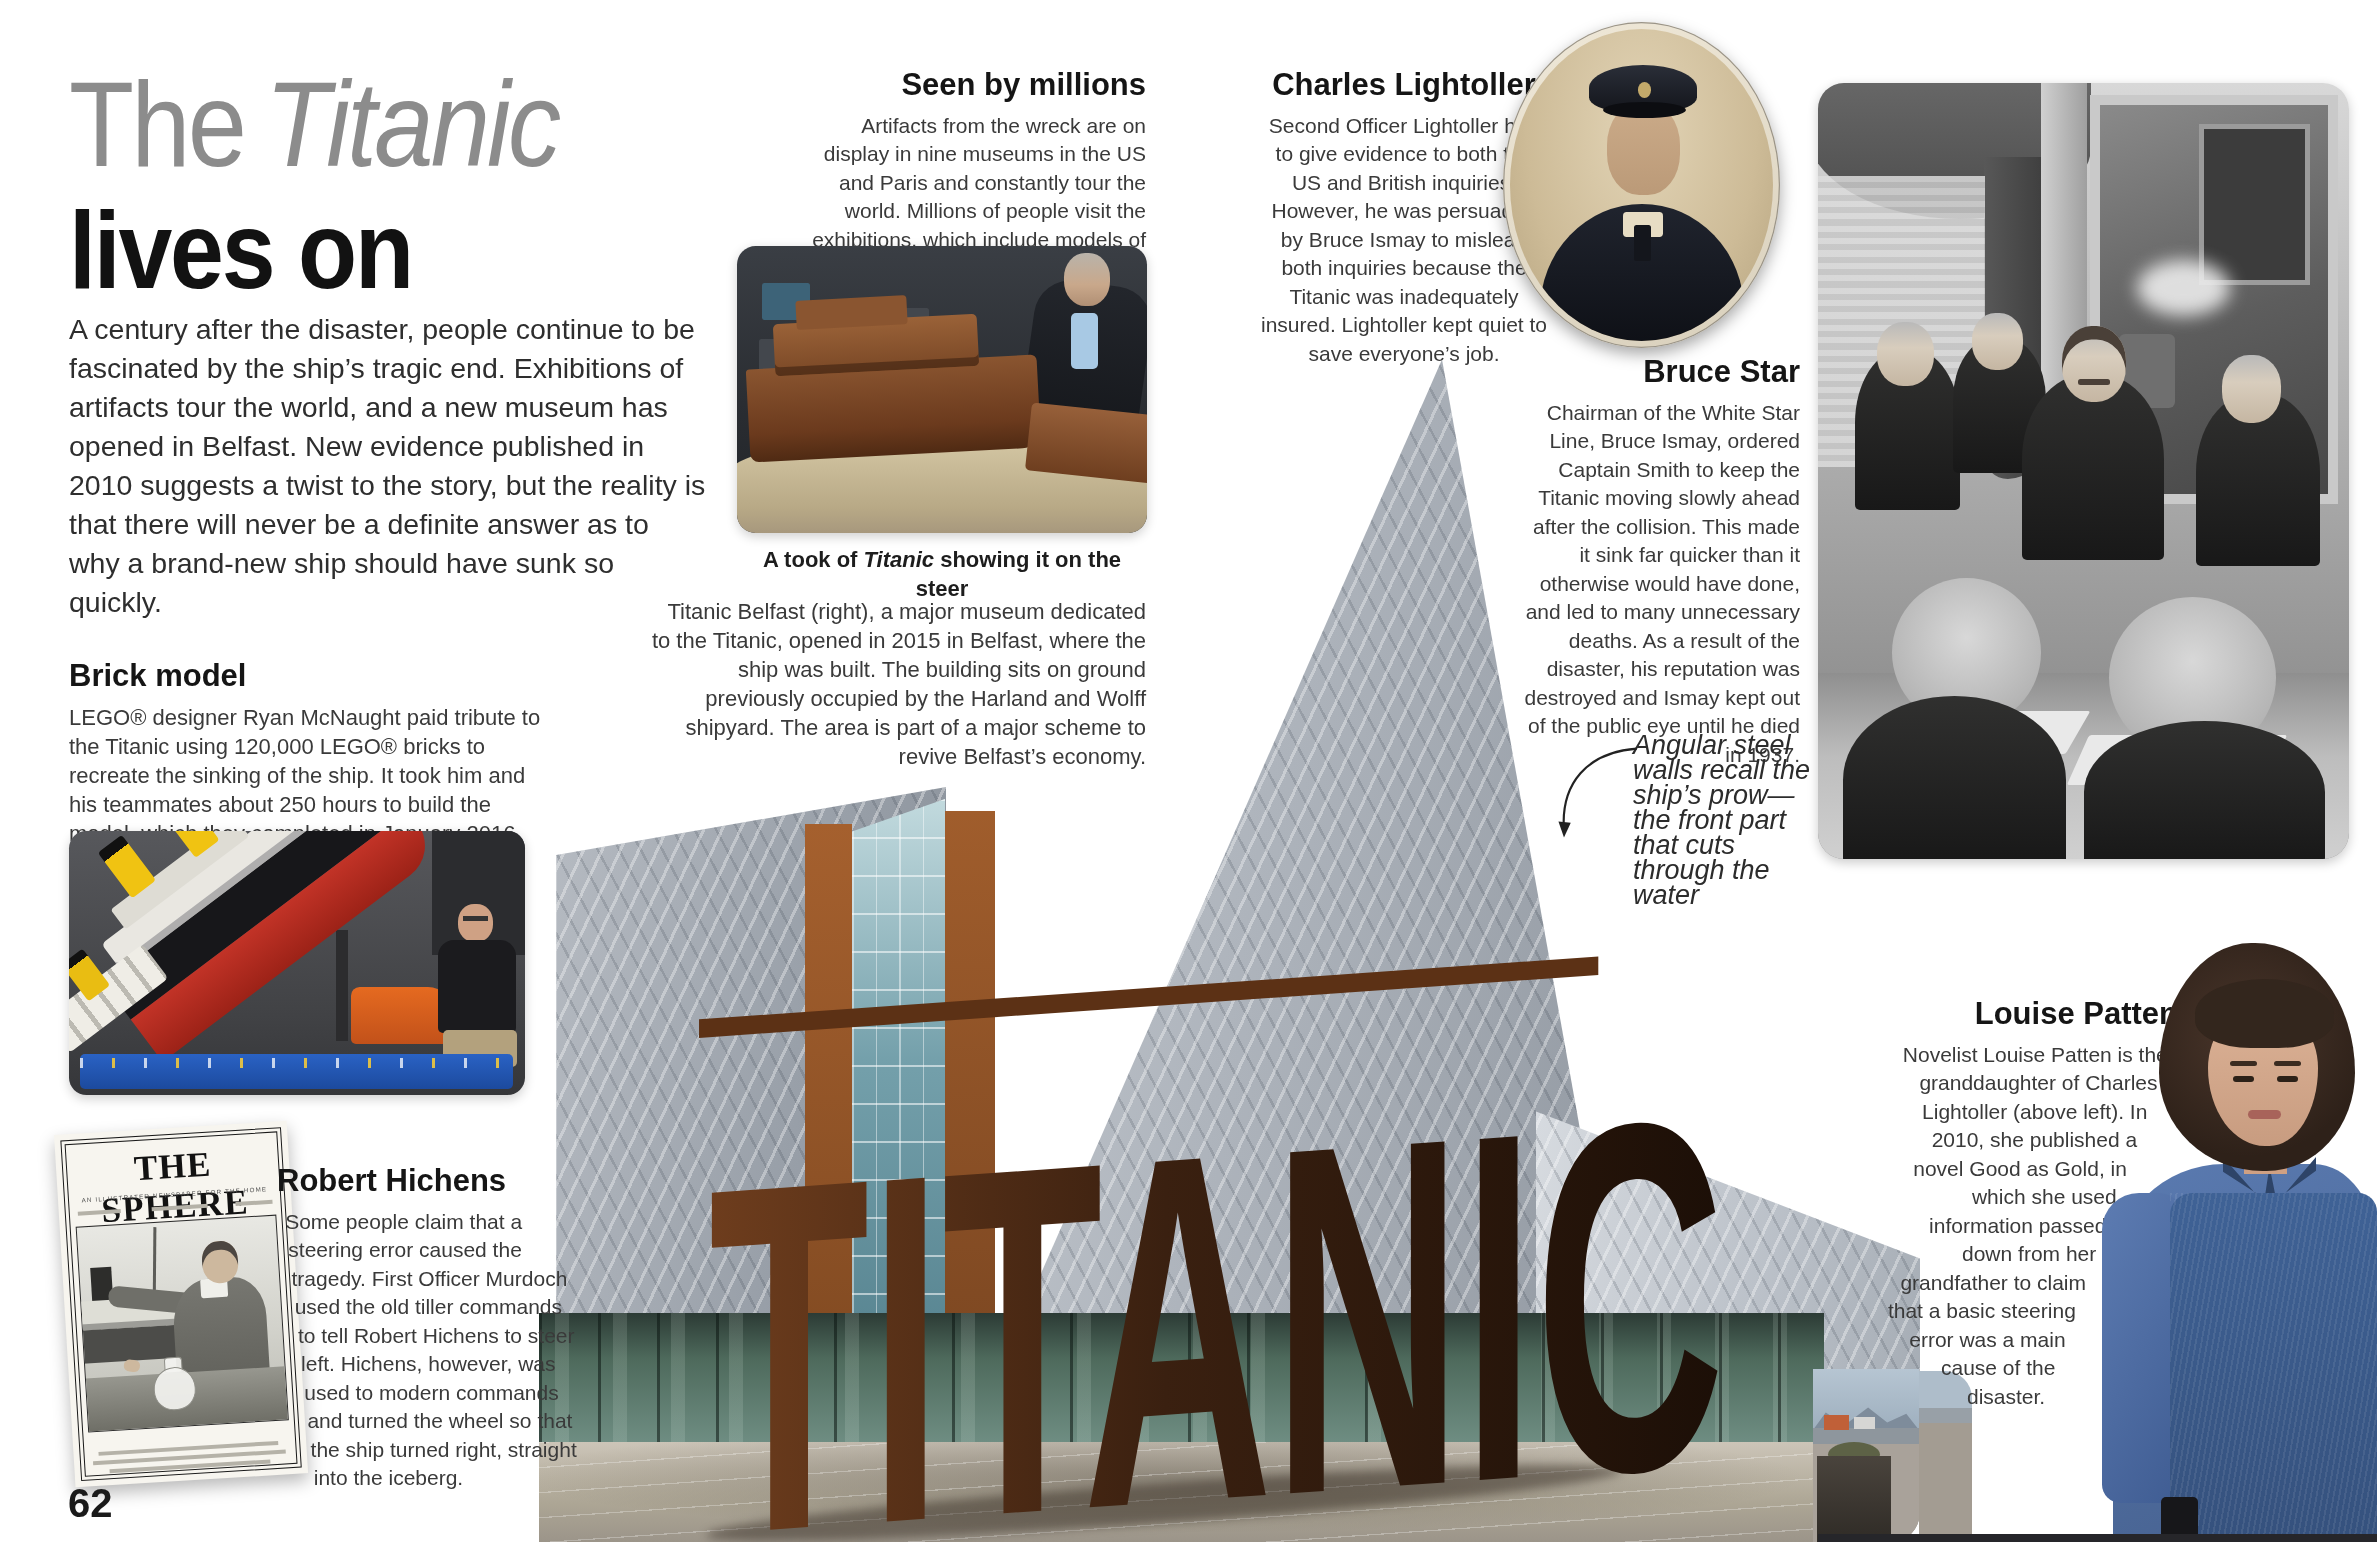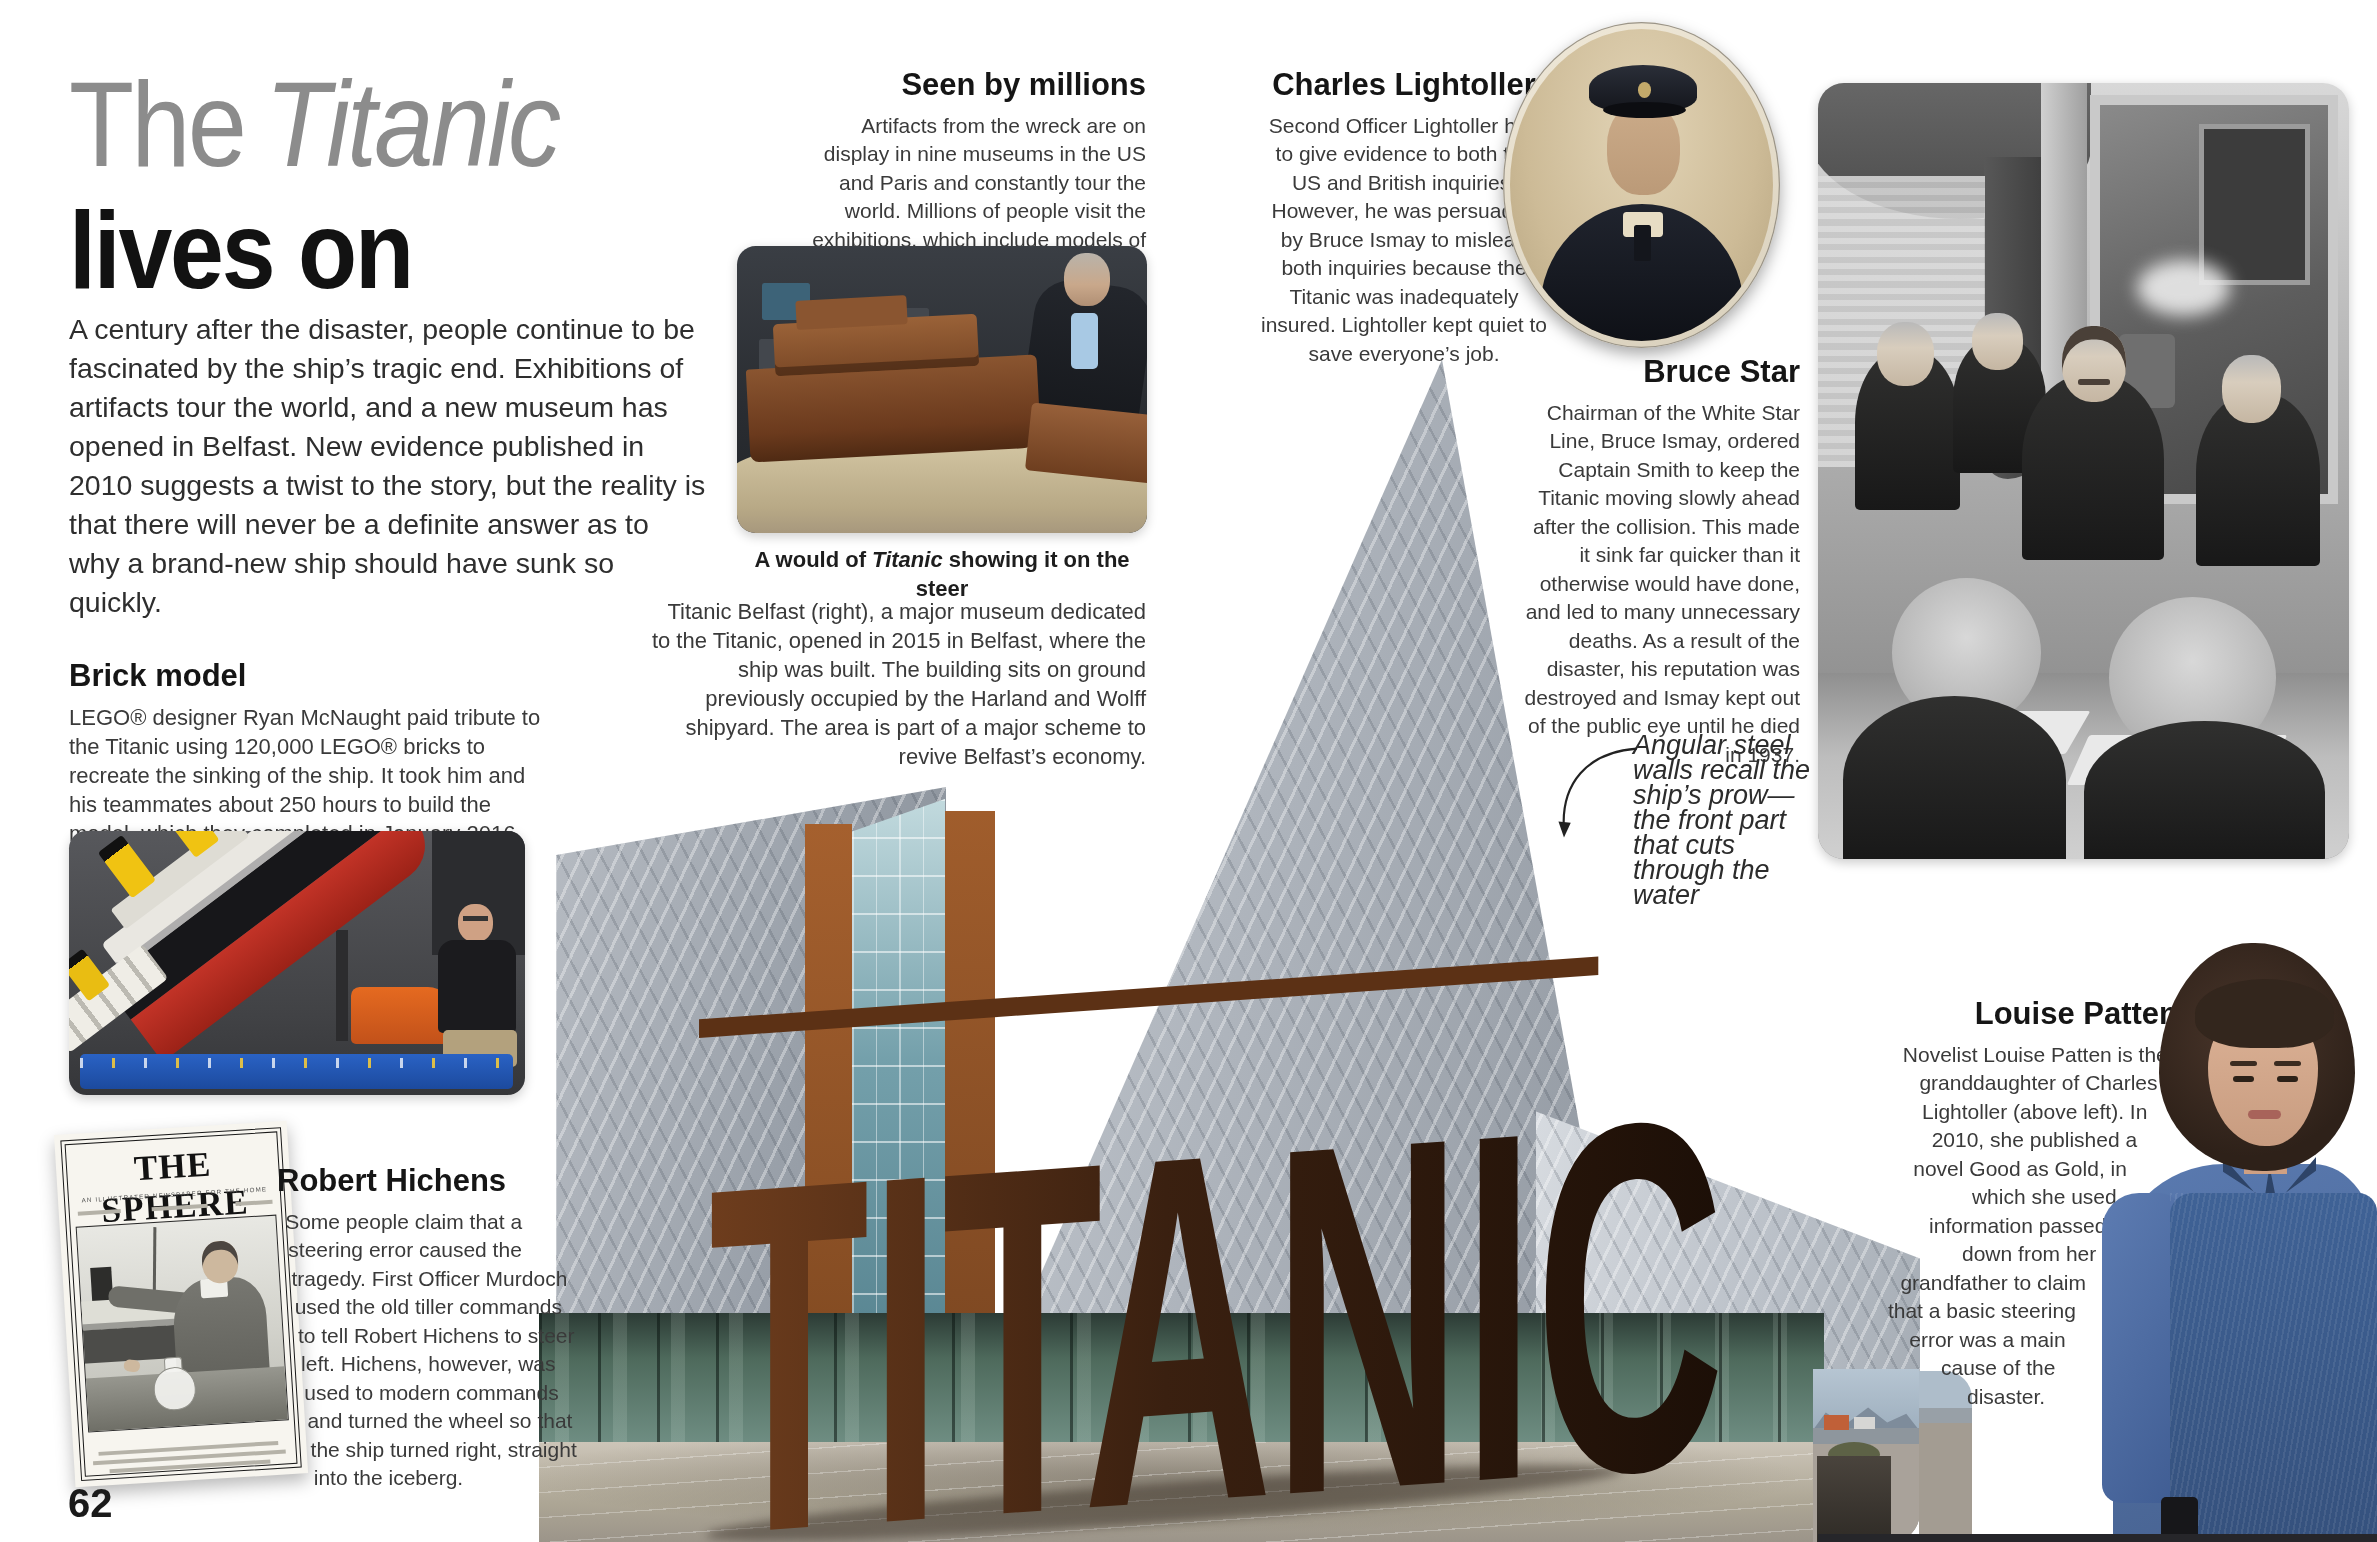--- a/index.html
+++ b/index.html
@@ -296,21 +296,21 @@
     <div class="abs m-kiosk" style="left:310px;top:74px;width:43px;height:50px;"></div>
     <div class="abs m-seabed"></div>
     <div class="abs m-man-coat"></div>
     <div class="abs m-man-head"></div>
     <div class="abs m-man-shirt"></div>
     <div class="abs m-hull"></div>
     <div class="abs m-super"></div>
     <div class="abs m-super2"></div>
     <div class="abs m-stern"></div>
   </div>
-  <div class="abs caption" id="cap-model"><span>A would of </span><i>Titanic</i><span> showing it on the steer</span></div>
+  <div class="abs caption" id="cap-model"><span>A took of </span><i>Titanic</i><span> showing it on the steer</span></div>
 
   <div class="abs r" id="cl">
     <div class="sec-h">Charles Lightoller</div>
     <div class="sec-b">Second Officer Lightoller had to give evidence to both the US and British inquiries. However, he was persuaded by Bruce Ismay to mislead both inquiries because the Titanic was inadequately insured. Lightoller kept quiet to save everyone’s job.</div>
   </div>
 
   <div class="abs" id="portrait">
     <div class="ring"></div>
     <div class="ph">
       <div class="abs p-jacket"></div>

